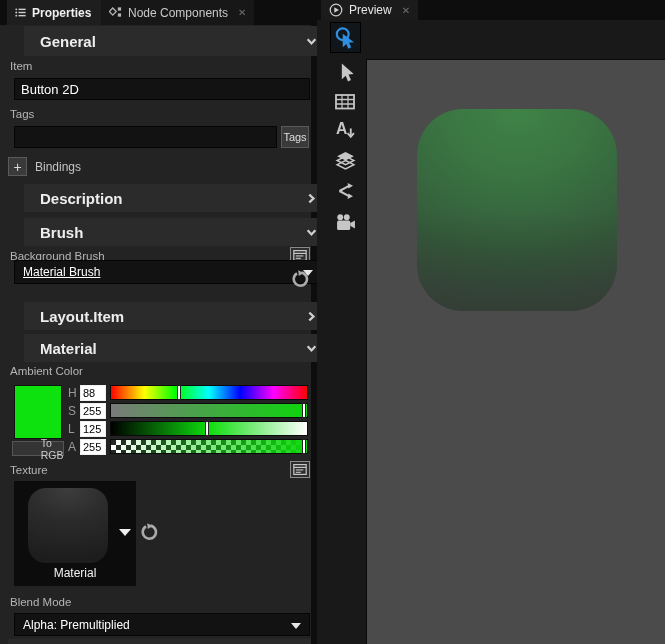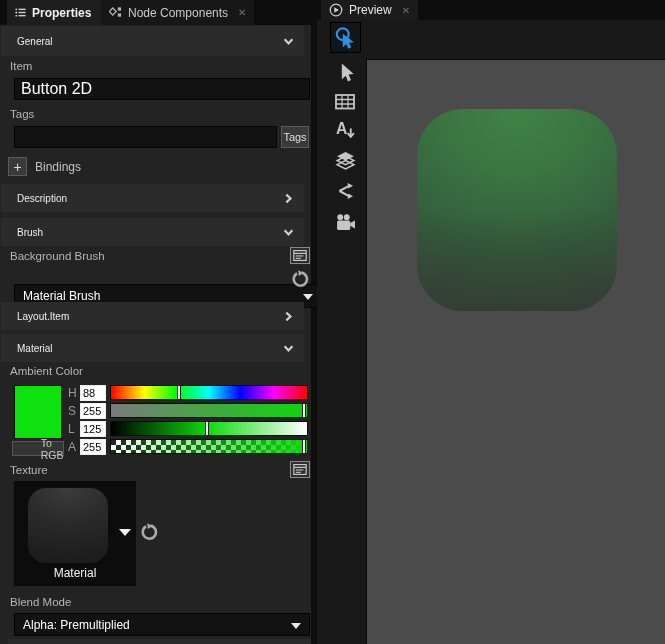--- a/index.html
+++ b/index.html
@@ -10,26 +10,26 @@
   
   .tab { position:absolute; top:0; display:flex; align-items:center; gap:6px;
          padding:4px 8px; color:#cfcfcf; font-size:12px; cursor:default; }
   .tab .x { color:#6f6f6f; font-size:10px; margin-left:4px; }
   .tab-props   { left:7px;  height:25px; background:#1e1e1e; font-weight:bold; color:#f0f0f0; }
   .tab-node    { left:101px; height:25px; background:#171717; color:#c9c9c9;text-align:right; }
   .tab-preview { left:321px; height:20px; background:#1b1b1b; color:#e6e6e6; }
 
   
   .lp-bg { position:absolute; left:0; top:25px; width:311px; height:619px; background:#232323; }
-  .sec { position:absolute; left:1px; width:303px; height:28px; background:#2b2b2b;
+  .sec { position:absolute; left:24px; width:303px; height:28px; background:#2b2b2b;
          display:flex; align-items:center; justify-content:space-between;
-         padding:0 10px 0 16px; color:#ededed; font-size:10px; font-weight:normal; }
+         padding:0 10px 0 16px; color:#ededed; font-size:15px; font-weight:bold; }
   .lbl { position:absolute; left:10px; color:#b5b5b5; font-size:11.5px; }
   .inp { position:absolute; background:#121212; border:1px solid #050505; color:#ffffff;
-         font-size:16px; padding:0 6px; font-family:"Liberation Sans",sans-serif; }
+         font-size:13px; padding:0 6px; font-family:"Liberation Sans",sans-serif; }
   .btn-sm { position:absolute; background:#3a3a3a; border:1px solid #5a5a5a; color:#dddddd;
             font-size:11px; display:flex; align-items:center; justify-content:center; }
   .ddown { position:absolute; background:#121212; border:1px solid #050505; color:#fff;
            font-size:12px; display:flex; align-items:center; padding:0 8px; }
   .ddown .arrow { position:absolute; right:8px; top:50%; margin-top:-2px;
                   width:0; height:0; border-left:5px solid transparent;
                   border-right:5px solid transparent; border-top:6px solid #e8e8e8; }
   .chev { width:11px; height:11px; }
   .iconbtn { position:absolute; width:20px; height:17px; background:#2e2e2e;
              border:1px solid #8a8a8a; display:flex; align-items:center; justify-content:center; }
@@ -138,21 +138,21 @@
 
   <div class="lbl" style="top:250px;">Background Brush</div>
   <div class="iconbtn" style="top:247px; left:290px;">
     <svg viewBox="0 0 16 13" width="14" height="11">
       <rect x="0.7" y="0.7" width="14.6" height="11.6" fill="none" stroke="#c9c9c9" stroke-width="1.4"></rect>
       <line x1="1" y1="4" x2="15" y2="4" stroke="#c9c9c9" stroke-width="1.4"></line>
       <line x1="3" y1="7" x2="12" y2="7" stroke="#c9c9c9" stroke-width="1.3"></line>
       <line x1="3" y1="9.8" x2="9" y2="9.8" stroke="#c9c9c9" stroke-width="1.3"></line>
     </svg>
   </div>
-  <div class="ddown" style="top:284px; left:14px; width:308px; height:24px;">
+  <div class="ddown" style="top:260px; left:14px; width:308px; height:24px;text-decoration:underline;">
     <span>Material Brush</span>
     <span class="arrow"></span>
   </div>
   <svg class="reseticon" style="top:270px; left:291px;" viewBox="0 0 18 18">
     <path d="M6 3.4 A6.6 6.6 0 1 0 10.5 2.6" fill="none" stroke="#ababab" stroke-width="2.6"></path>
     <path d="M7.2 0.2 L12.6 2.9 L7.8 5.9 Z" fill="#ababab"></path>
   </svg>
 
   <div class="sec" style="top:302px;">
     <span>Layout.Item</span>

